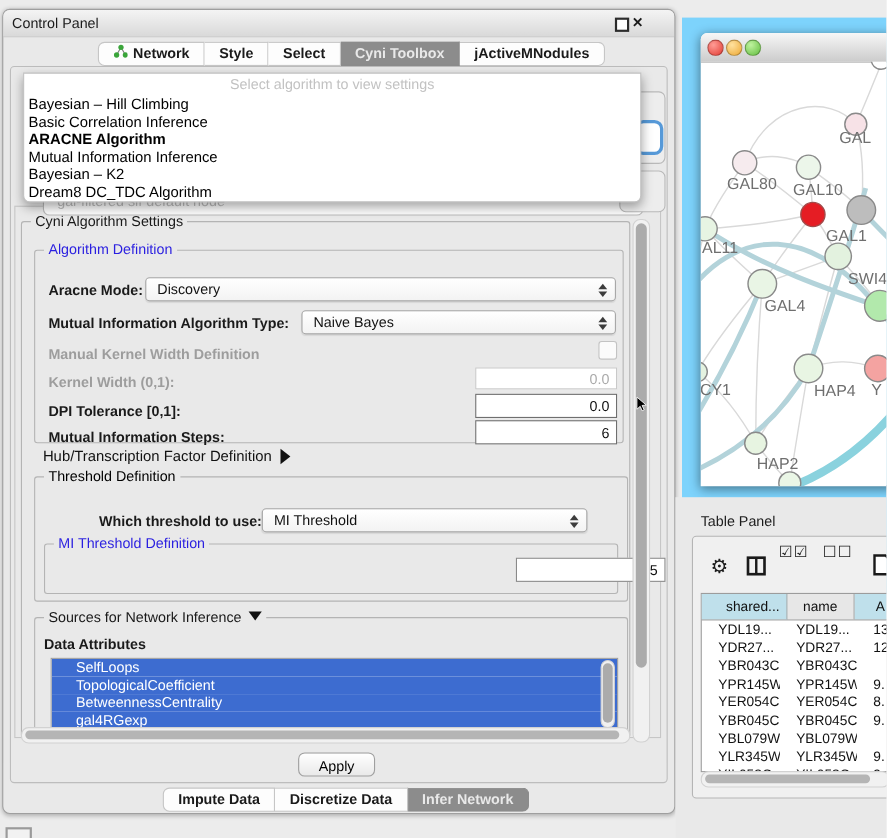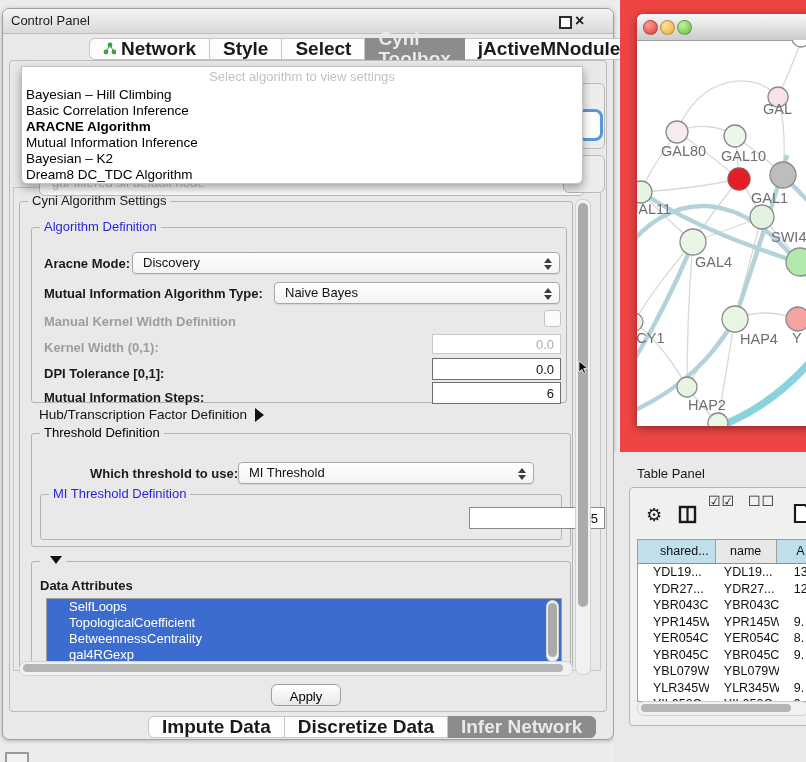--- a/index.html
+++ b/index.html
@@ -8,21 +8,21 @@
   .abs{position:absolute;}
   
   #cp{left:2px;top:8px;width:610px;height:730px;background:#e9e9e9;border:1px solid #9f9f9f;
       border-radius:7px;box-shadow:0 1px 4px rgba(0,0,0,.25);}
   #cp-titlebar{left:0;top:0;right:0;height:24px;background:linear-gradient(#f4f4f4,#d9d9d9);
       border-bottom:1px solid #bdbdbd;border-radius:6px 6px 0 0;}
   #cp-title{left:8px;top:0;line-height:24px;font-size:13px;color:#1b1b1b;}
   .float-btn{left:556px;top:7px;width:9px;height:9px;border:2px solid #2c2c2c;background:#fff;}
   .close-btn{left:572px;top:1px;font-size:16px;font-weight:900;color:#1b1b1b;line-height:22px;}
   
-  .tabbar{display:flex;height:22px;font-size:19px;}
+  .tabbar{display:flex;height:22px;font-size:13px;}
   #top-tabs{left:86px;top:29px;}
   .tab{display:flex;align-items:center;gap:5px;padding:0 13px;line-height:20px;background:#fdfdfd;
        border:1px solid #c6c6c6;border-left:none;font-weight:600;color:#1a1a1a;cursor:default;}
   .tab:first-child{border-left:1px solid #c6c6c6;border-radius:6px 0 0 6px;}
   .tab:last-child{border-radius:0 6px 6px 0;}
   .tab.sel{background:#8c8c8c;color:#e9e9e9;border-color:#8c8c8c;}
   
   #content-panel{left:6px;top:51px;width:596px;height:650px;border:1px solid #bdbdbd;border-radius:4px;background:#e9e9e9;}
   #scrollpane{left:10px;top:178px;width:586px;height:482px;border:1px solid #c6c6c6;background:#e9e9e9;}
   
@@ -61,21 +61,21 @@
   
   .frag{border:1px solid #b9b9b9;border-radius:6px;background:#ededed;}
   #blue-pill{left:574px;top:100px;width:20px;height:26px;border:3px solid #5699d8;border-radius:8px;background:#fff;z-index:6;}
   #gal-combo{left:36px;top:160px;width:532px;height:25px;border:1px solid #b9b9b9;border-radius:6px;
              background:#fcfcfc;z-index:4;font-size:13px;color:#bdbdbd;line-height:25px;padding-left:12px;}
   
   #apply-btn{left:268px;top:675px;width:70px;height:22px;background:linear-gradient(#ffffff,#e9e9e9);
              border:1px solid #9f9f9f;border-radius:6px;font-size:13px;text-align:center;line-height:21px;}
   #bottom-tabs{left:145px;top:707px;}
   
-  #desktop-blue{left:620px;top:0;width:186px;height:524px;background:#ef4444;}
+  #desktop-blue{left:620px;top:16px;width:186px;height:524px;background:#7dd3fc;}
   #net-window{left:17px;top:14px;width:176px;height:412px;background:#fff;border-radius:6px 6px 0 0;
               box-shadow:0 2px 10px rgba(0,0,0,.45);}
   #net-titlebar{left:0;top:0;right:0;height:26px;background:linear-gradient(#f7f7f7,#cccccc);
                 border-bottom:1px solid #9d9d9d;border-radius:6px 6px 0 0;}
   .tl{width:13px;height:13px;border-radius:50%;top:6px;border:1px solid rgba(0,0,0,.25);}
   .tl.red{left:6px;background:radial-gradient(circle at 35% 30%,#ff9d96,#e23b33);}
   .tl.yellow{left:23px;background:radial-gradient(circle at 35% 30%,#ffe2a0,#eda833);}
   .tl.green{left:40px;background:radial-gradient(circle at 35% 30%,#c0f3a0,#62bd3f);}
   #net-canvas{left:0;top:26px;width:176px;height:386px;overflow:hidden;}
   .edge-thin{stroke:#d9d9d9;stroke-width:1.3;fill:none;}
@@ -197,21 +197,21 @@
         <span>MI Threshold</span>
         <span class="spin"></span>
       </div>
       <div class="abs groupbox" style="left:8px;top:60px;width:520px;height:44px;background:#e9e9e9;">
         <span class="legend lg-blue">MI Threshold Definition</span>
         <input class="abs tfield" style="left: 384px; top: 12px; width: 122px; height: 20px; border-color: rgb(138, 138, 138); margin-left: 44px;" readonly="" value="0.5">
       </div>
     </div>
 
     <div class="abs groupbox" style="left:28px;top:552px;width:538px;height:110px;">
-      <span class="legend lg-black"><span class="tri-down" style="border-top-width:8px;border-left-width:6px;border-right-width:6px;"></span></span>
+      <span class="legend lg-black"><span>Sources for Network Inference</span><span class="tri-down" style="border-top-width:8px;border-left-width:6px;border-right-width:6px;"></span></span>
       <span class="abs flabel" style="left:8px;top:16px;">Data Attributes</span>
       <div class="abs" id="attr-list" style="left:14px;top:36px;width:514px;height:64px;">
           <div class="attr-item">SelfLoops</div>
           <div class="attr-item">TopologicalCoefficient</div>
           <div class="attr-item">BetweennessCentrality</div>
           <div class="attr-item">gal4RGexp</div>
         </div>
       <div class="abs vscroll" style="left:514px;top:38px;width:11px;height:60px;">
         <div class="vthumb" style="width:9px;height:54px;margin:2px auto 0;"></div>
       </div>

